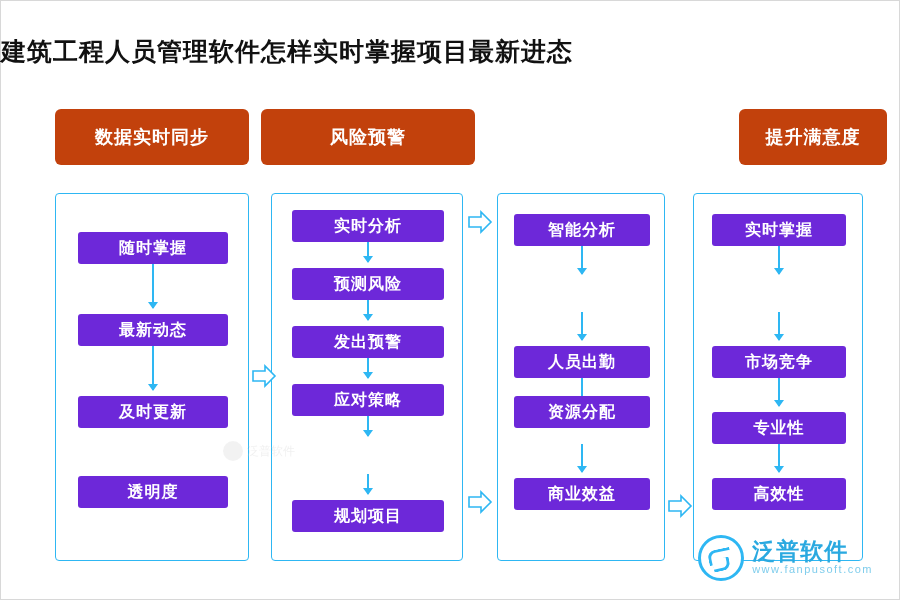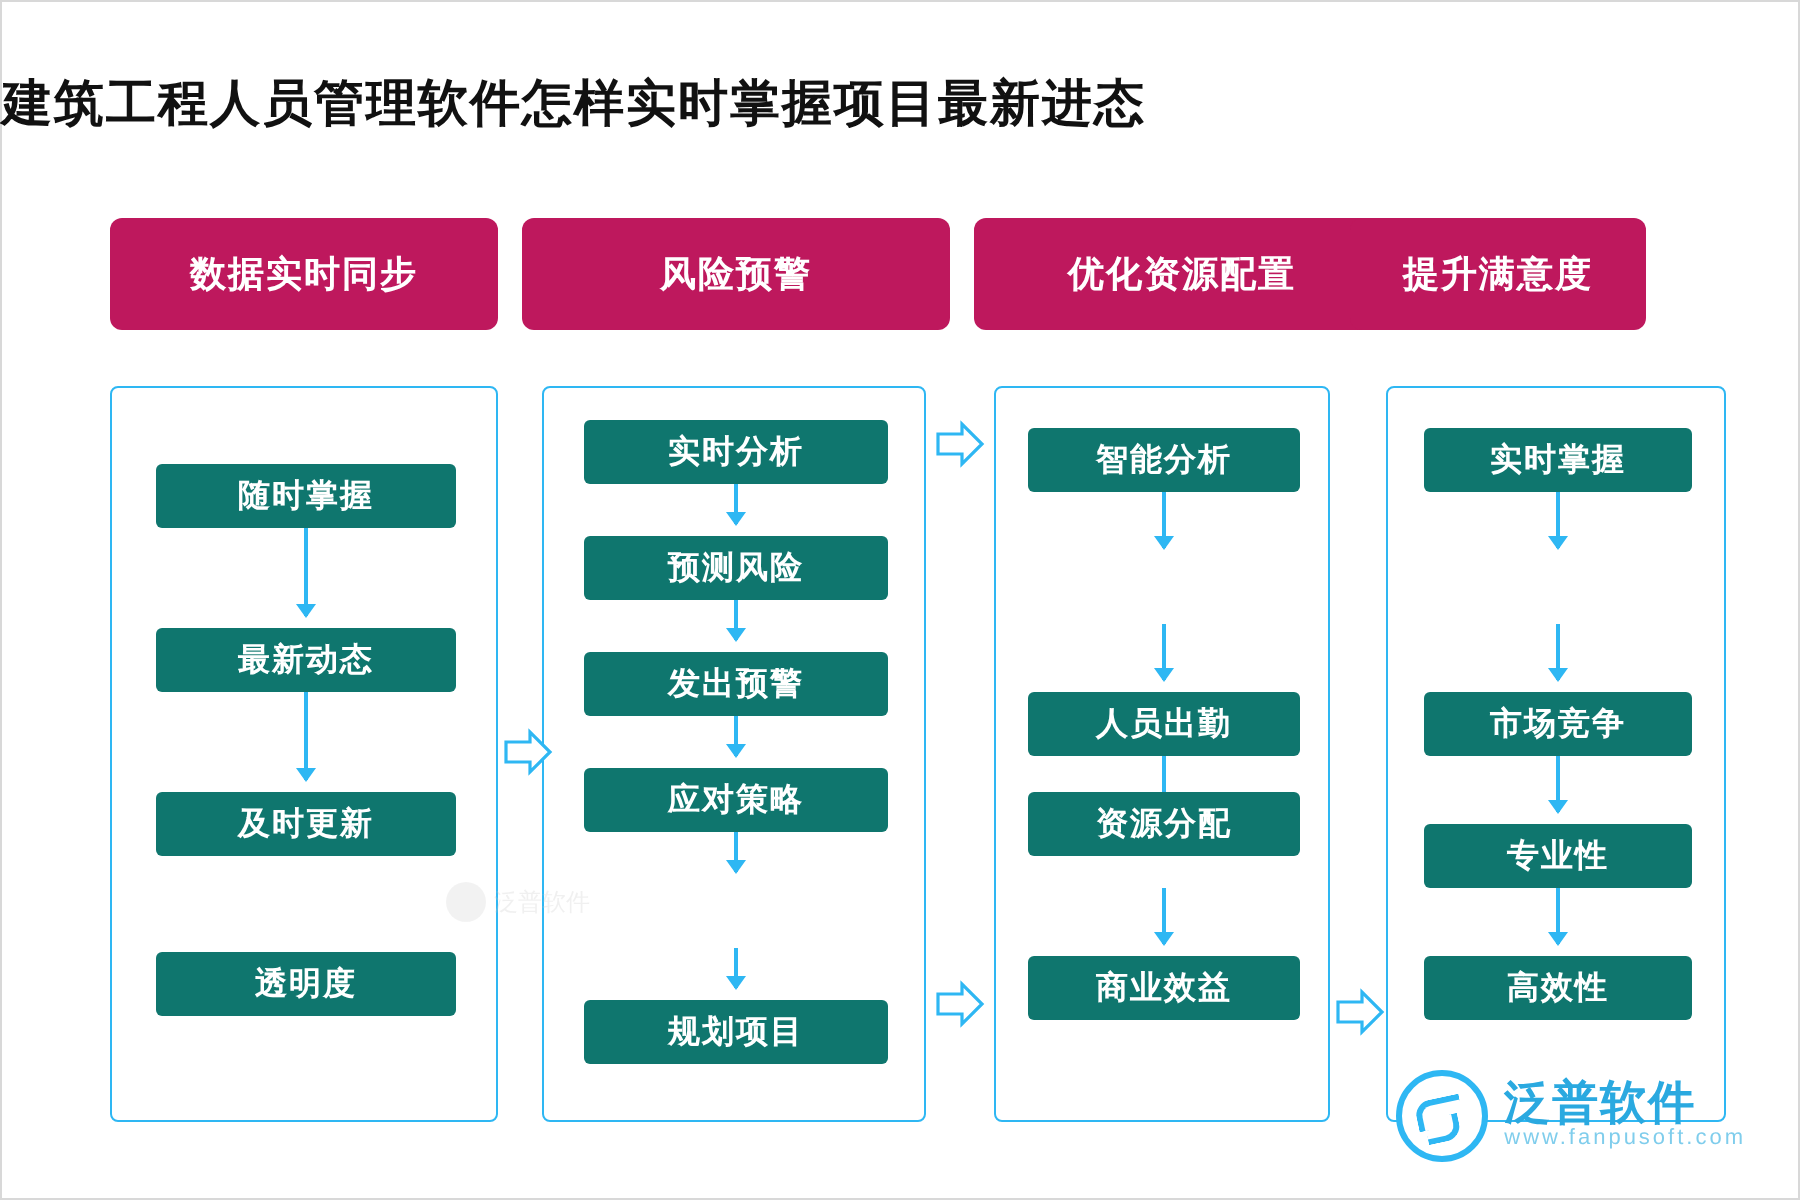--- a/index.html
+++ b/index.html
@@ -40,52 +40,52 @@
     position: absolute;
     top: 108px;
     left: 54px;
     width: 800px;
     height: 56px;
   }
   .pill {
     position: absolute;
     top: 0;
     height: 56px;
-    background: #be185d;
+    background: #c2410c;
     border-radius: 6px;
     color: #ffffff;
     font-size: 18px;
     font-weight: bold;
     display: flex;
     align-items: center;
     justify-content: center;
     font-family: "Liberation Serif", serif;
     letter-spacing: 1px;
   }
   .pill.p0 { left: 0px;   width: 194px; }
   .pill.p1 { left: 206px; width: 214px; }
   .pill.p2 { left: 432px; width: 208px; }
-  .pill.p3 { left: 620px; width: 148px; }
+  .pill.p3 { left: 684px; width: 148px; }
 
   
   .panel {
     position: absolute;
     border: 1.5px solid #2eb7f3;
     border-radius: 4px;
     background: #ffffff;
     box-sizing: border-box;
   }
   .panel.c0 { left: 54px;  top: 192px; width: 194px; height: 368px; }
   .panel.c1 { left: 270px; top: 192px; width: 192px; height: 368px; }
   .panel.c2 { left: 496px; top: 192px; width: 168px; height: 368px; }
   .panel.c3 { left: 692px; top: 192px; width: 170px; height: 368px; }
 
   .node {
     position: absolute;
-    background: #0f766e;
+    background: #6d28d9;
     color: #ffffff;
     font-size: 16px;
     font-weight: bold;
     border-radius: 3px;
     display: flex;
     align-items: center;
     justify-content: center;
     font-family: "Liberation Serif", serif;
     letter-spacing: 1px;
     height: 32px;
@@ -194,21 +194,20 @@
 </head>
 <body>
 
 <div class="page">
 
   <div class="title">建筑工程人员管理软件怎样实时掌握项目最新进态</div>
 
   <div class="headers">
     <div class="pill p0">数据实时同步</div>
     <div class="pill p1">风险预警</div>
-    <div class="pill p2">优化资源配置</div>
     <div class="pill p3">提升满意度</div>
   </div>
 
   <div class="panel c0">
     <div class="node" style="top:38px">随时掌握</div>
     <div class="vconn" style="left:96px; top:70px; height:44px"></div>
     <div class="node" style="top:120px">最新动态</div>
     <div class="vconn" style="left:96px; top:152px; height:44px"></div>
     <div class="node" style="top:202px">及时更新</div>
     <div class="node" style="top:282px">透明度</div>

